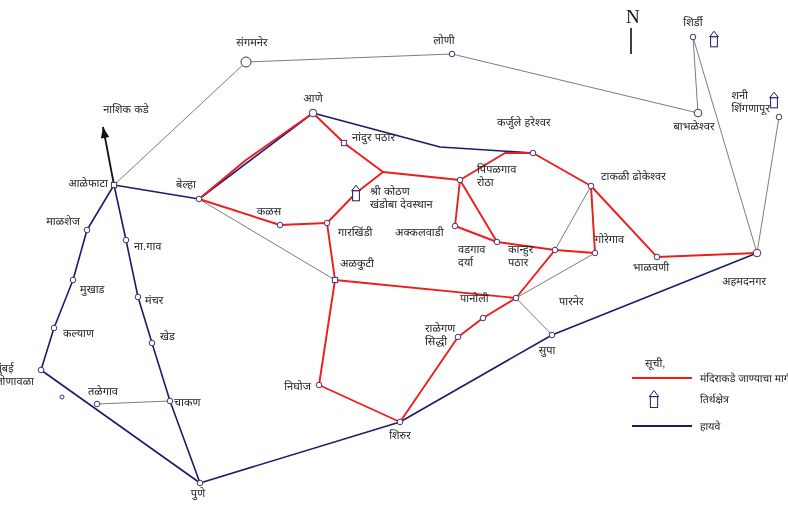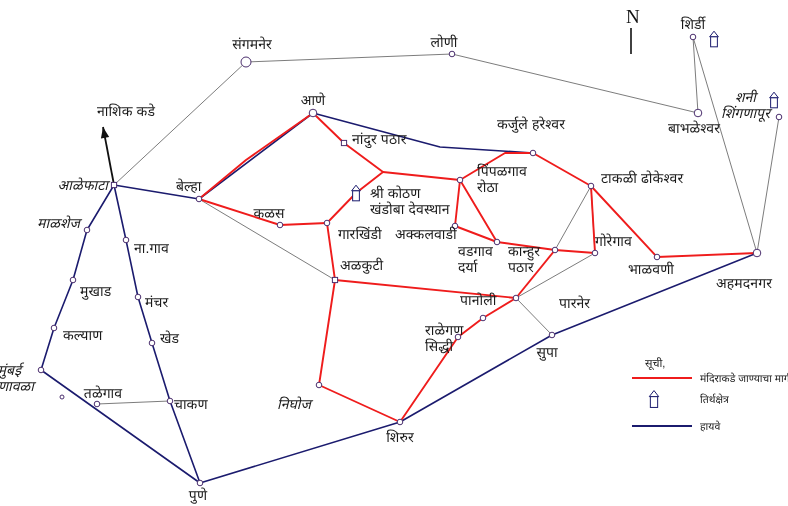--- a/index.html
+++ b/index.html
@@ -19,29 +19,29 @@
   }
   #map-svg {
     position: absolute;
     left: 0;
     top: 0;
     width: 788px;
     height: 506px;
   }
   .lbl {
     position: absolute;
-    font-size: 14px;
+    font-size: 11px;
     color: #1a1a1a;
     white-space: pre;
     line-height: 1.15;
     letter-spacing: 0.1px;
     font-family: "Liberation Sans", "DejaVu Sans", sans-serif;
   }
   .lbl.c { text-align: center; transform: translateX(-50%); }
-  .lbl.r { text-align: center; transform: translateX(-100%); font-style: italic; }
+  .lbl.r { text-align: left; transform: translateX(-100%); }
   .lbl.l { text-align: left; }
   .north {
     position: absolute;
     font-size: 19px;
     color: #111;
     font-family: "Liberation Serif", "DejaVu Serif", serif;
   }
   .legend-title {
     position: absolute;
     font-size: 11px;
@@ -204,21 +204,21 @@
       <div class="lbl l" style="left: 145px; top: 294px;">मंचर</div>
       <div class="lbl l" style="left: 535px; top: 295px; margin-left: 24px;">पारनेर</div>
       <div class="lbl l" style="left: 460px; top: 292px;">पानोली</div>
       <div class="lbl l" style="left: 63px; top: 327px;">कल्याण</div>
       <div class="lbl l" style="left: 160px; top: 330px;">खेड</div>
       <div class="lbl l" style="left: 425px; top: 322px;">राळेगण
 सिद्धी</div>
       <div class="lbl c" style="left: 547px; top: 344px; text-align: right;">सुपा</div>
       <div class="lbl r" style="left: 34px; top: 362px;">मुंबई
 लोणावळा</div>
-      <div class="lbl r" style="left: 311px; top: 380px; margin-top: 16px;">निघोज</div>
+      <div class="lbl r" style="left: 311px; top: 380px;">निघोज</div>
       <div class="lbl c" style="left: 103px; top: 385px;">तळेगाव</div>
       <div class="lbl l" style="left: 174px; top: 396px;">चाकण</div>
       <div class="lbl c" style="left: 400px; top: 429px;">शिरुर</div>
       <div class="lbl c" style="left: 198px; top: 487px;">पुणे</div>
       <div class="lbl l" style="left: 370px; top: 185px;">श्री कोठण
 खंडोबा देवस्थान</div>
       <div class="lbl c" style="left: 126px; top: 103px;">नाशिक कडे</div>
     </div>
 
   <div class="legend-title" id="legend-title" style="left: 645px; top: 355px;">सूची,</div>

